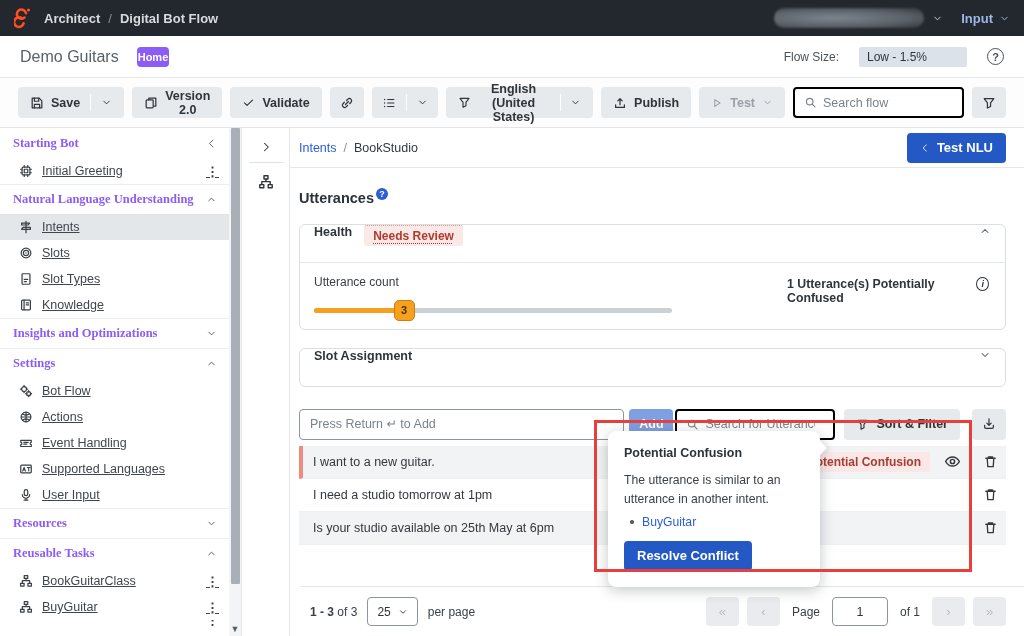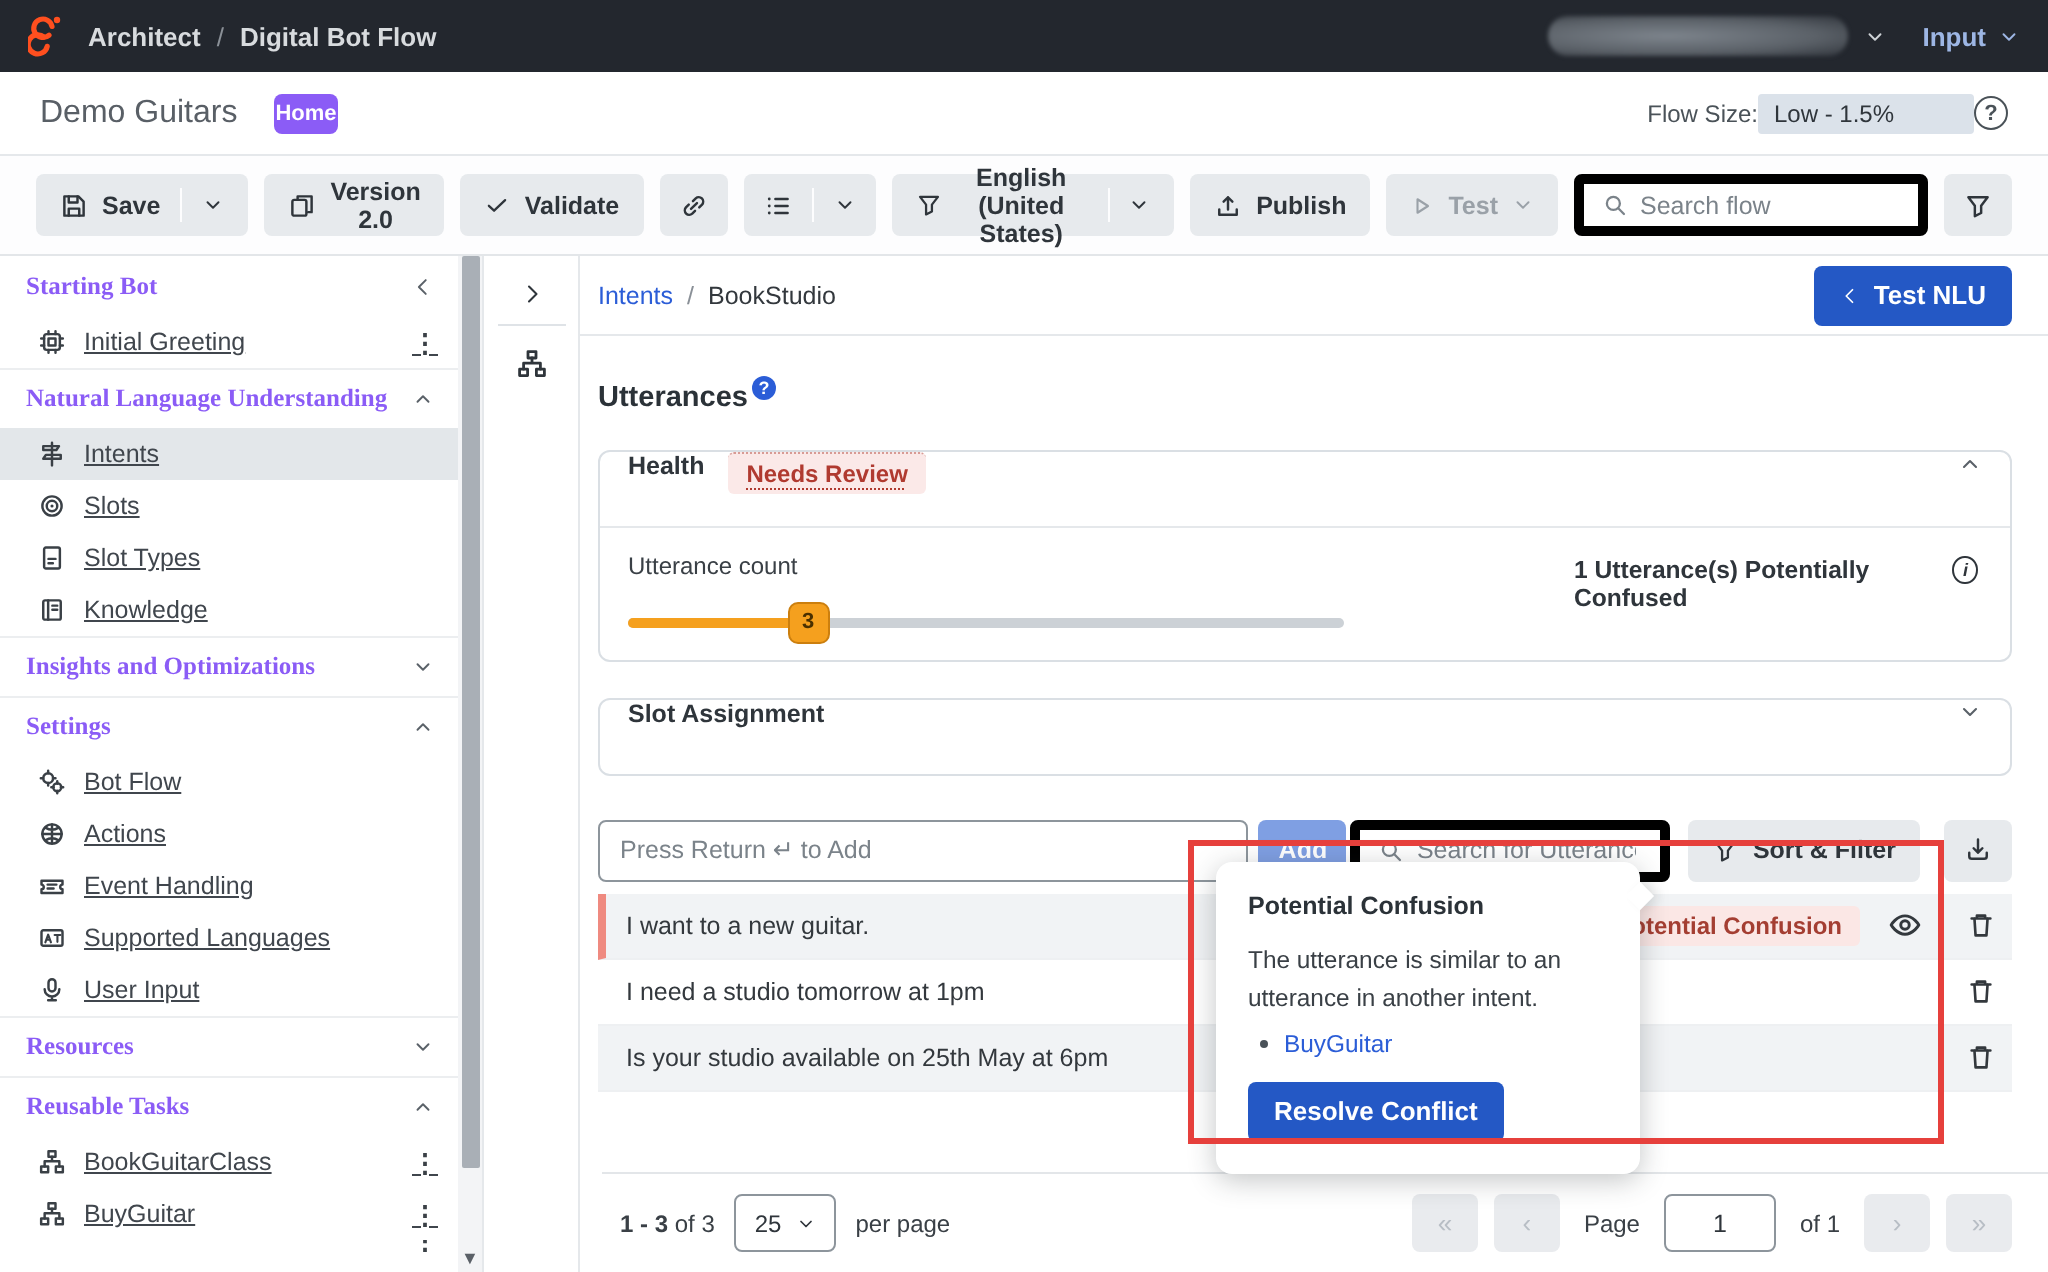--- a/index.html
+++ b/index.html
@@ -15,31 +15,31 @@
   .topbar .sep { color:#8a9097; font-weight:normal; }
   .top-right { margin-left:auto; display:flex; align-items:center; gap:18px; }
   .user-pill { width:150px; height:20px; border-radius:10px; background:radial-gradient(ellipse at 40% 50%, #7d848c 0%, #5a6067 60%, rgba(70,75,82,.4) 100%); filter:blur(1px); }
   .user-wrap { display:flex; align-items:center; gap:8px; color:#cfd3d7; }
   .help { display:flex; align-items:center; gap:6px; color:#9db6e4; font-weight:bold; font-size:13px; }
 
   
   .flowbar { height:42px; display:flex; align-items:center; padding:0 20px; border-bottom:1px solid #e5e8eb; background:#fff; }
   .flow-name { font-size:16px; color:#595f66; }
   .home-badge { margin-left:18px; background:#8b5cf6; color:#fff; font-size:11px; font-weight:bold; padding:4px 1px; border-radius:4px; }
-  .flow-size { margin-left:auto; display:flex; align-items:center; gap:0; color:#4a5258; font-size:12px; }
+  .flow-size { margin-left:auto; display:flex; align-items:center; gap:20px; color:#4a5258; font-size:12px; }
   .flow-size-value { background:#dbe2ea; color:#2f353b; padding:3px 8px; border-radius:2px; min-width:108px; }
   .qmark { width:17px; height:17px; border:1.4px solid #4a5258; border-radius:50%; display:inline-flex; align-items:center; justify-content:center; font-size:11px; font-weight:bold; color:#4a5258; }
 
   
   .toolbar { height:50px; display:flex; align-items:center; gap:8px; padding:0 18px; background:#fdfdfe; border-bottom:1px solid #e3e6e9; }
   .btn { background:#e7eaed; border:none; border-radius:4px; height:31px; display:inline-flex; align-items:center; padding:0 12px; font-size:12.5px; font-weight:bold; color:#2f353b; gap:7px; font-family:inherit; cursor:pointer; }
   .btn .divider { width:1px; height:17px; background:#fdfdfe; margin:0 3px; }
   .btn.icon-only { padding:0 10px; }
   .btn.disabled { color:#9aa1a8; }
-  .search-box { display:flex; align-items:center; gap:6px; height:31px; border:5px solid #000000; border-radius:4px; background:#fff; padding:0 9px; color:#7b838a; }
+  .search-box { display:flex; align-items:center; gap:6px; height:31px; border:2px solid #000000; border-radius:4px; background:#fff; padding:0 9px; color:#7b838a; }
   .search-box input { border:none; outline:none; font-family:inherit; font-size:12.5px; width:130px; color:#33383d; background:transparent; }
   .toolbar-right { margin-left:auto; display:flex; align-items:center; gap:8px; }
 
   
   .bodywrap { display:flex; height:508px; }
 
   .sidebar { width:242px; flex:none; position:relative; border-right:1px solid #e5e8eb; background:#fff; padding-right:12px; overflow:hidden; }
   .side-scroll { position:absolute; top:0; right:0; width:12px; height:100%; background:#f3f4f6; }
   .side-thumb { position:absolute; top:0; left:1.5px; width:9px; height:456px; background:#a9afb6; border-radius:1px; }
   .side-arrow { position:absolute; bottom:2px; left:0; width:12px; text-align:center; font-size:9px; color:#5a6067; }

